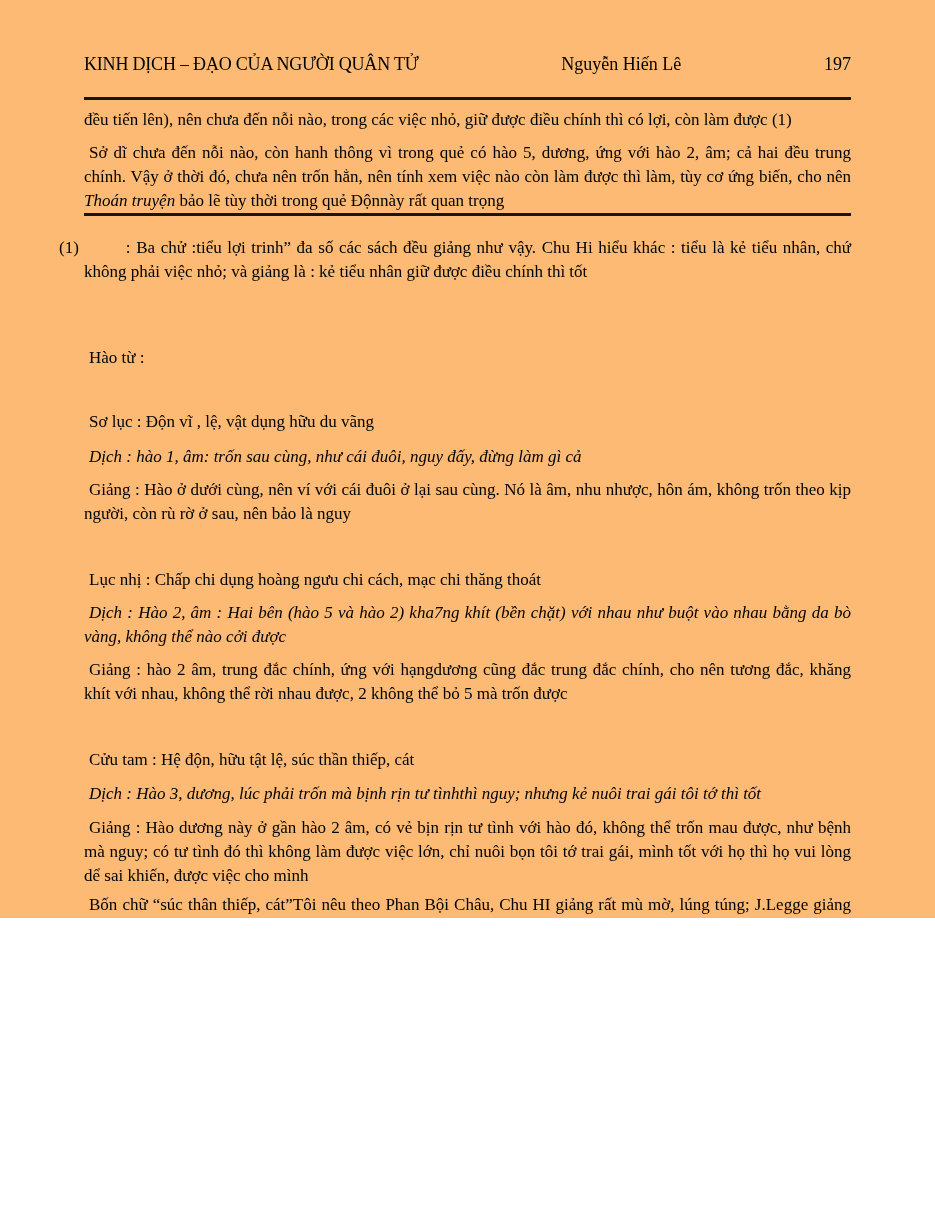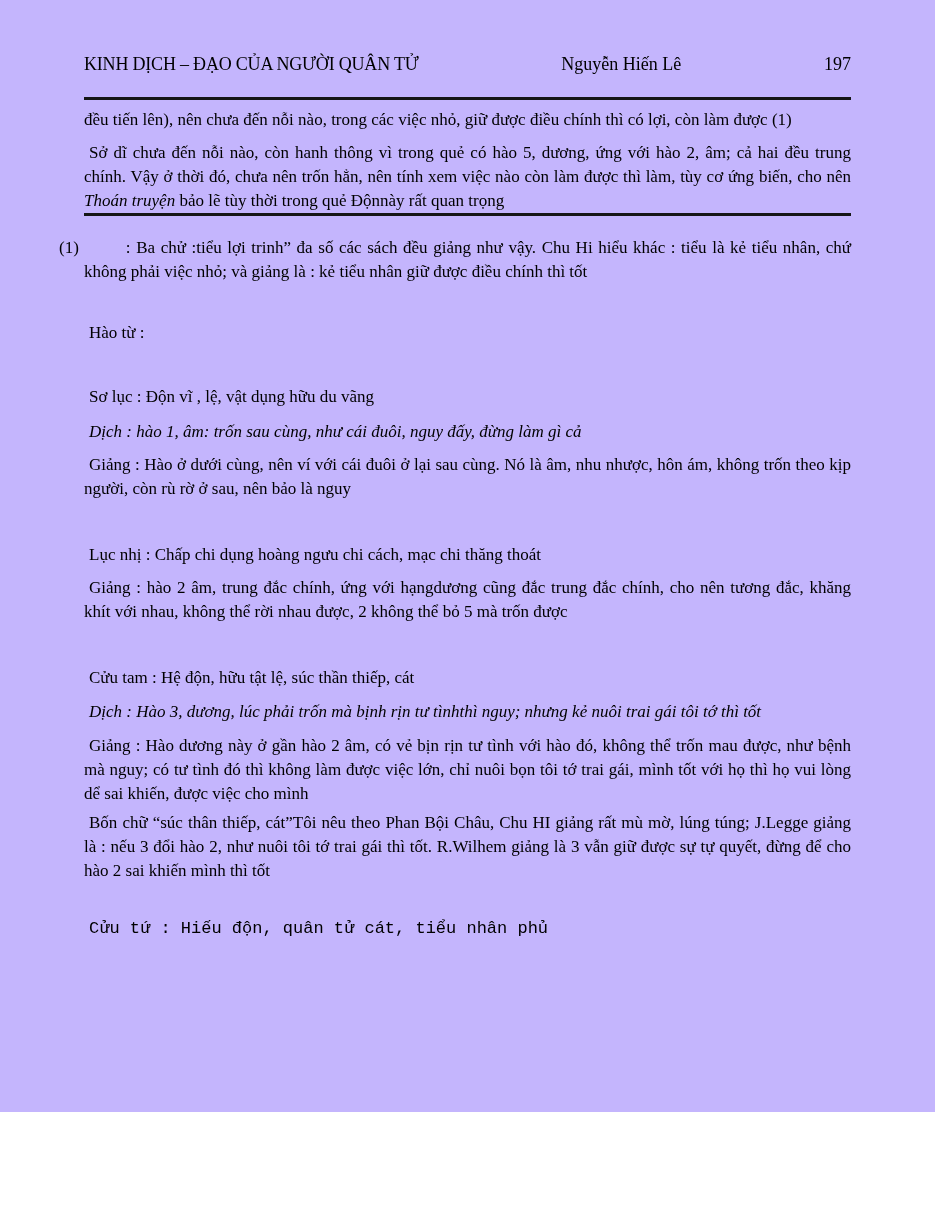--- a/index.html
+++ b/index.html
@@ -1,19 +1,19 @@
 <!DOCTYPE html>
 <html><head>
 <meta charset="utf-8">
 <style>
   html,body { margin:0; padding:0; background:#ffffff; }
   .page {
     position:relative;
-    width:935px; height:1112px;
-    background:#c4b5fd;
+    width:935px; height:918px;
+    background:#fdba74;
     color:#000;
     font-family:"Liberation Serif", serif;
     overflow:hidden;
   }
   .content {
     position:absolute;
     left:84px; top:0;
     width:767px;
   }
   .header-row {
@@ -54,25 +54,26 @@
       <span class="h-title">KINH DỊCH – ĐẠO CỦA NGƯỜI QUÂN TỬ</span>
       <span class="h-author">Nguyễn Hiến Lê</span>
       <span class="h-page">197</span>
     </div>
     <div class="rule"></div>
     <div class="body-blocks">
         <p class="noind" style="margin-top: 8px;"><span>đều tiến lên), nên chưa đến nỗi nào, trong các việc nhỏ, giữ được điều chính thì có lợi, còn làm được (1)</span></p>
         <p style="margin-top: 9px;"><span>Sở dĩ chưa đến nỗi nào, còn hanh thông vì trong quẻ có hào 5, dương, ứng với hào 2, âm; cả hai đều trung chính. Vậy ở thời đó, chưa nên trốn hẳn, nên tính xem việc nào còn làm được thì làm, tùy cơ ứng biến, cho nên </span><span class="it">Thoán truyện</span><span> bảo lẽ tùy thời trong quẻ Độnnày rất quan trọng</span></p>
         <div class="rule" style="margin-top: 0px;"></div>
         <p class="footnote" style="margin-top: 20px;"><span>(1)</span><span class="gapspan" style="width: 47px;"></span><span>: Ba chử :tiểu lợi trinh” đa số các sách đều giảng như vậy. Chu Hi hiểu khác : tiểu là kẻ tiểu nhân, chứ không phải việc nhỏ; và giảng là : kẻ tiểu nhân giữ được điều chính thì tốt</span></p>
-        <p style="margin-top: 37px;"><span>Hào từ :</span></p>
+        <p style="margin-top: 62px;"><span>Hào từ :</span></p>
         <p style="margin-top: 40px;"><span>Sơ lục : Độn vĩ , lệ,  vật dụng hữu du vãng</span></p>
         <p style="margin-top: 11px;"><span class="it">Dịch : hào 1, âm: trốn sau cùng, như cái đuôi, nguy đấy, đừng làm gì cả</span></p>
         <p style="margin-top: 9px;"><span>Giảng : Hào ở dưới cùng, nên ví với cái đuôi ở lại sau cùng. Nó là âm, nhu nhược, hôn ám, không trốn theo kịp người, còn rù rờ ở sau, nên bảo là nguy</span></p>
         <p style="margin-top: 42px;"><span>Lục nhị : Chấp chi dụng hoàng ngưu chi cách, mạc chi thăng thoát</span></p>
+        <p style="margin-top: 9px;"><span class="it">Dịch : Hào 2, âm : Hai bên (hào 5 và hào 2) kha7ng khít (bền chặt) với nhau như buột vào nhau bằng da bò vàng, không thể nào cởi được</span></p>
         <p style="margin-top: 9px;"><span>Giảng : hào 2 âm, trung đắc chính, ứng với hạngdương cũng đắc trung đắc chính, cho nên tương đắc, khăng khít với nhau, không thể rời nhau được, 2 không thể bỏ 5 mà trốn được</span></p>
         <p style="margin-top: 42px;"><span>Cửu tam : Hệ độn, hữu tật lệ, súc thần thiếp, cát</span></p>
         <p style="margin-top: 10px;"><span class="it">Dịch : Hào 3, dương, lúc phải trốn mà bịnh rịn tư tìnhthì nguy; nhưng kẻ nuôi trai gái tôi tớ thì tốt</span></p>
         <p style="margin-top: 10px;"><span>Giảng : Hào dương này ở gần hào 2 âm, có vẻ bịn rịn tư tình với hào đó, không thể trốn mau được, như bệnh mà nguy; có tư tình đó thì không làm được việc lớn, chỉ nuôi bọn tôi tớ trai gái, mình tốt với họ thì họ vui lòng dể sai khiến, được việc cho mình</span></p>
         <p style="margin-top: 5px;"><span>Bốn chữ “súc thân thiếp, cát”Tôi nêu theo Phan Bội Châu, Chu HI giảng rất mù mờ, lúng túng; J.Legge giảng là : nếu 3 đổi hào 2, như nuôi tôi tớ trai gái thì tốt. R.Wilhem giảng là 3 vẫn giữ được sự tự quyết, đừng để cho hào 2 sai khiến mình thì tốt</span></p>
         <p style="margin-top: 34px; font-family: Liberation Mono, monospace;"><span>Cửu tứ : Hiếu độn, quân tử cát, tiểu nhân phủ</span></p>
       </div>
   </div>
 </div>
 

